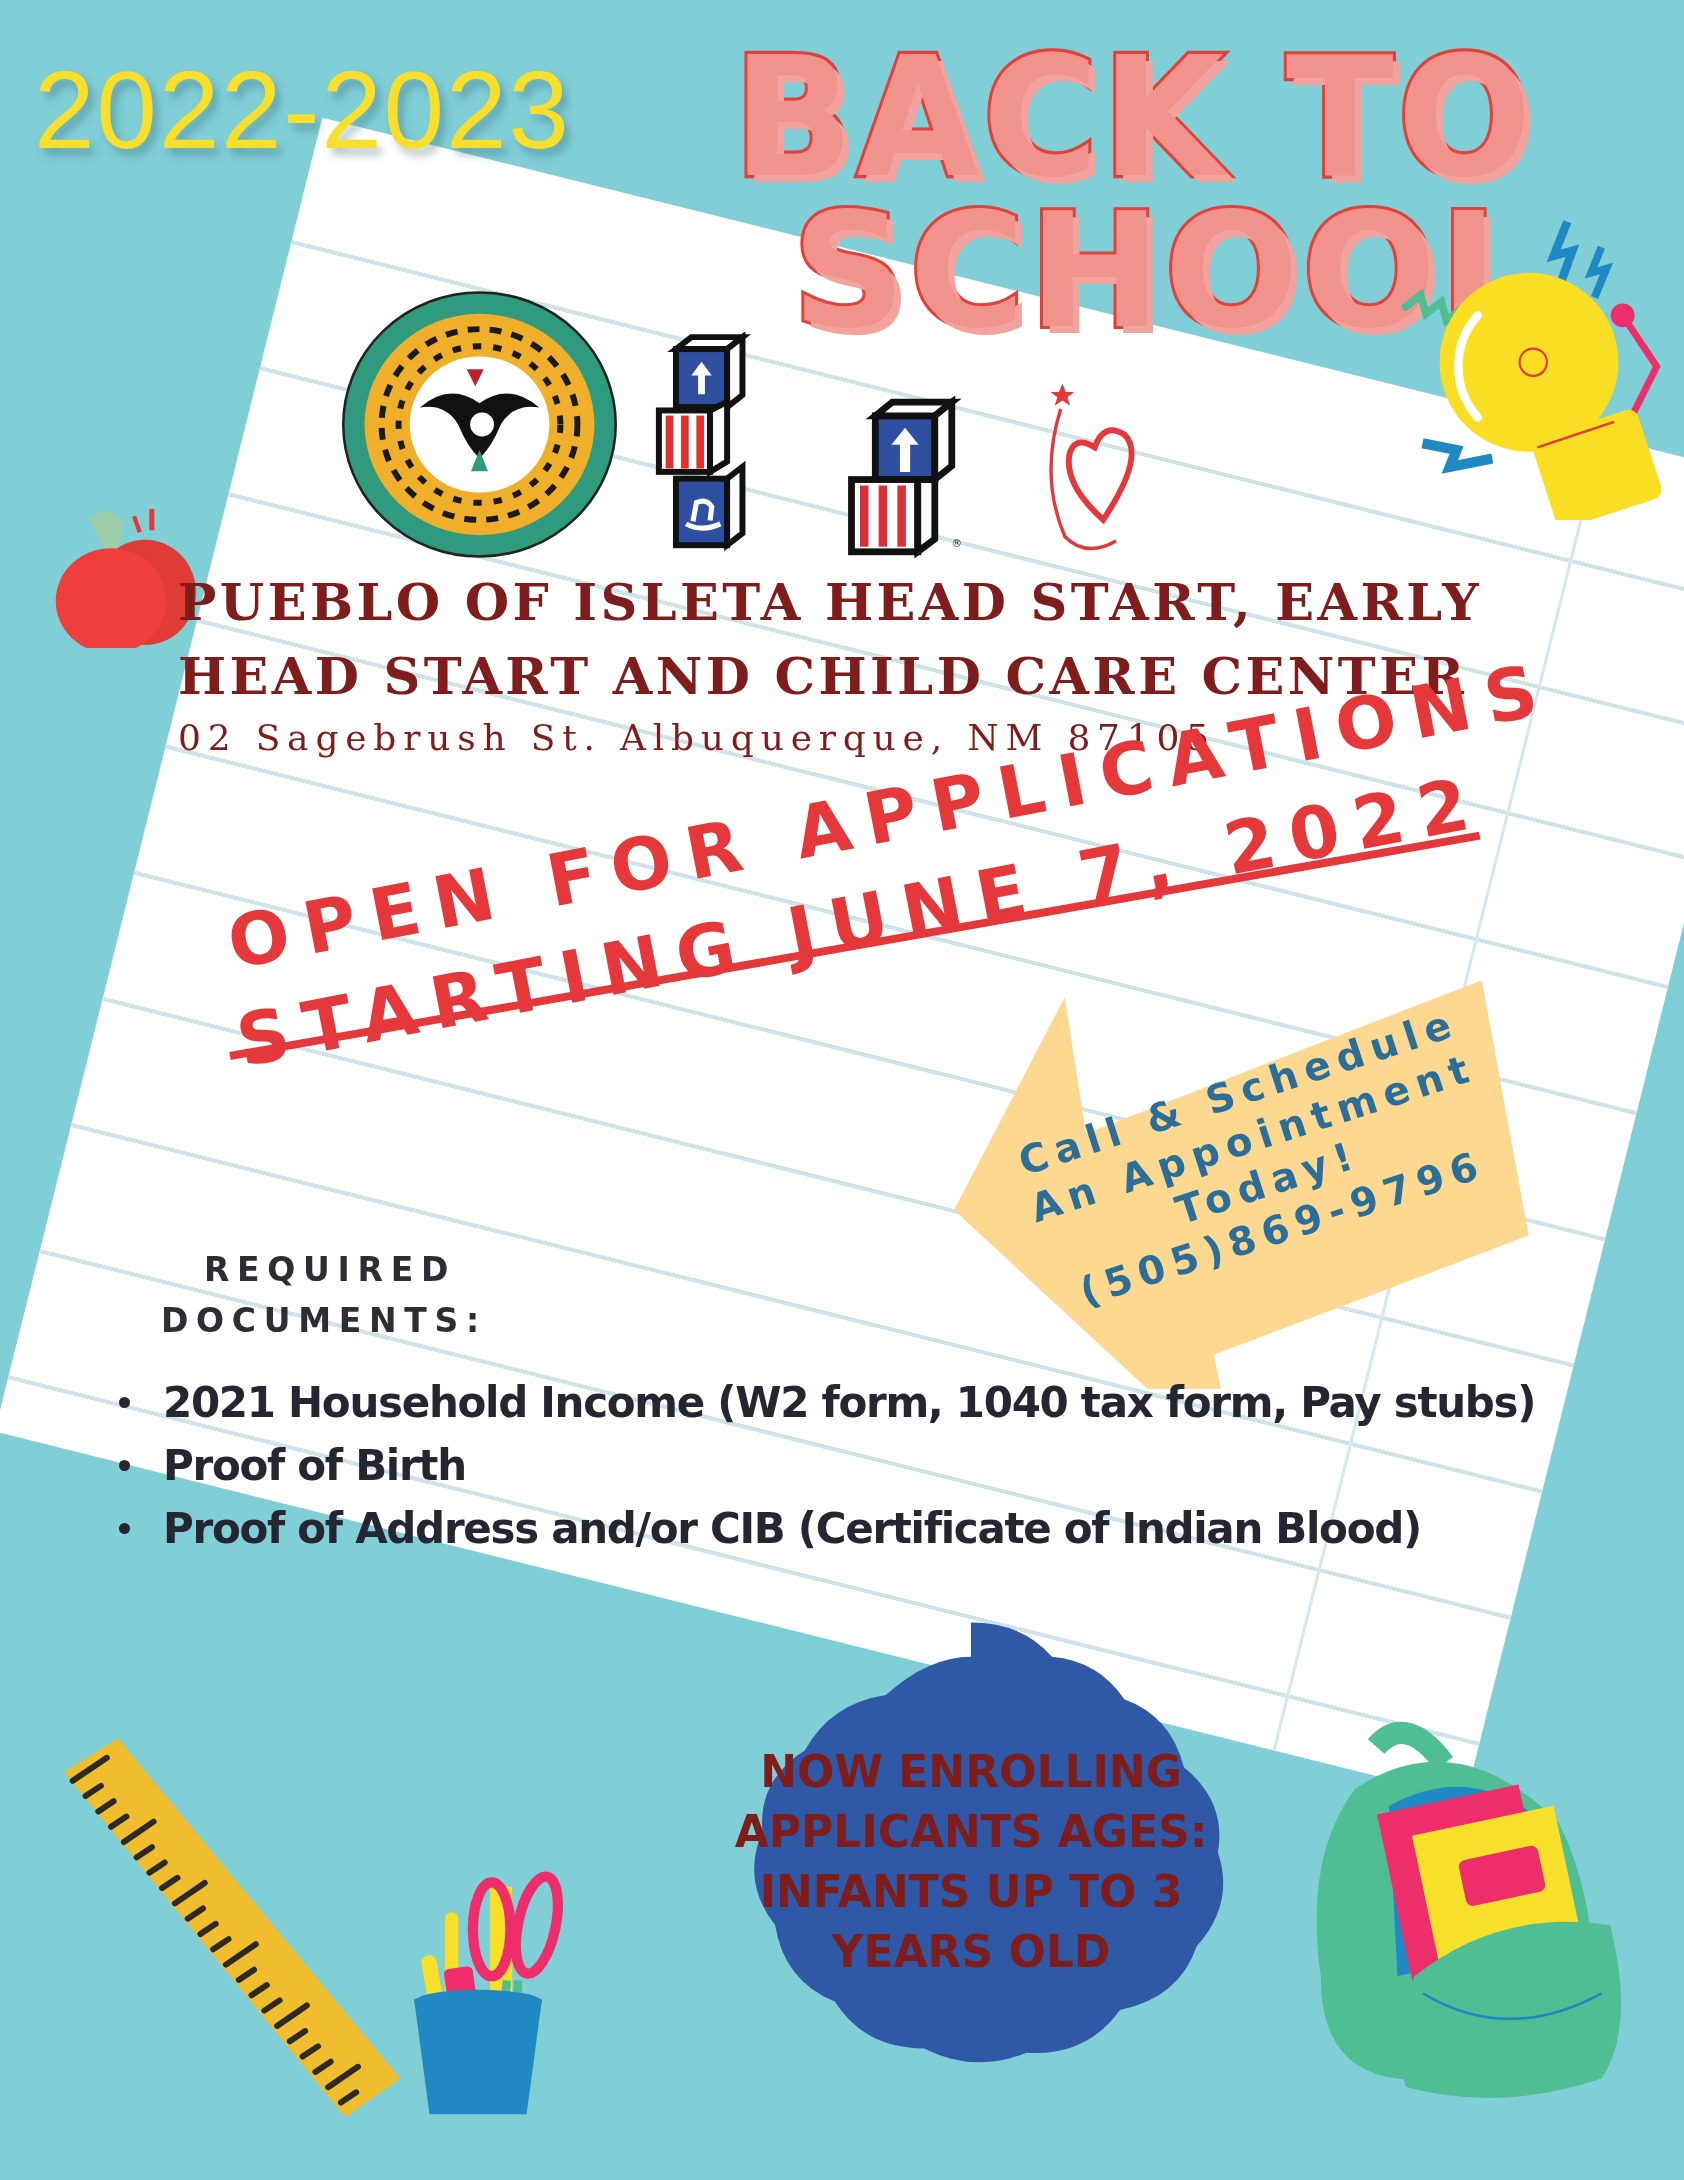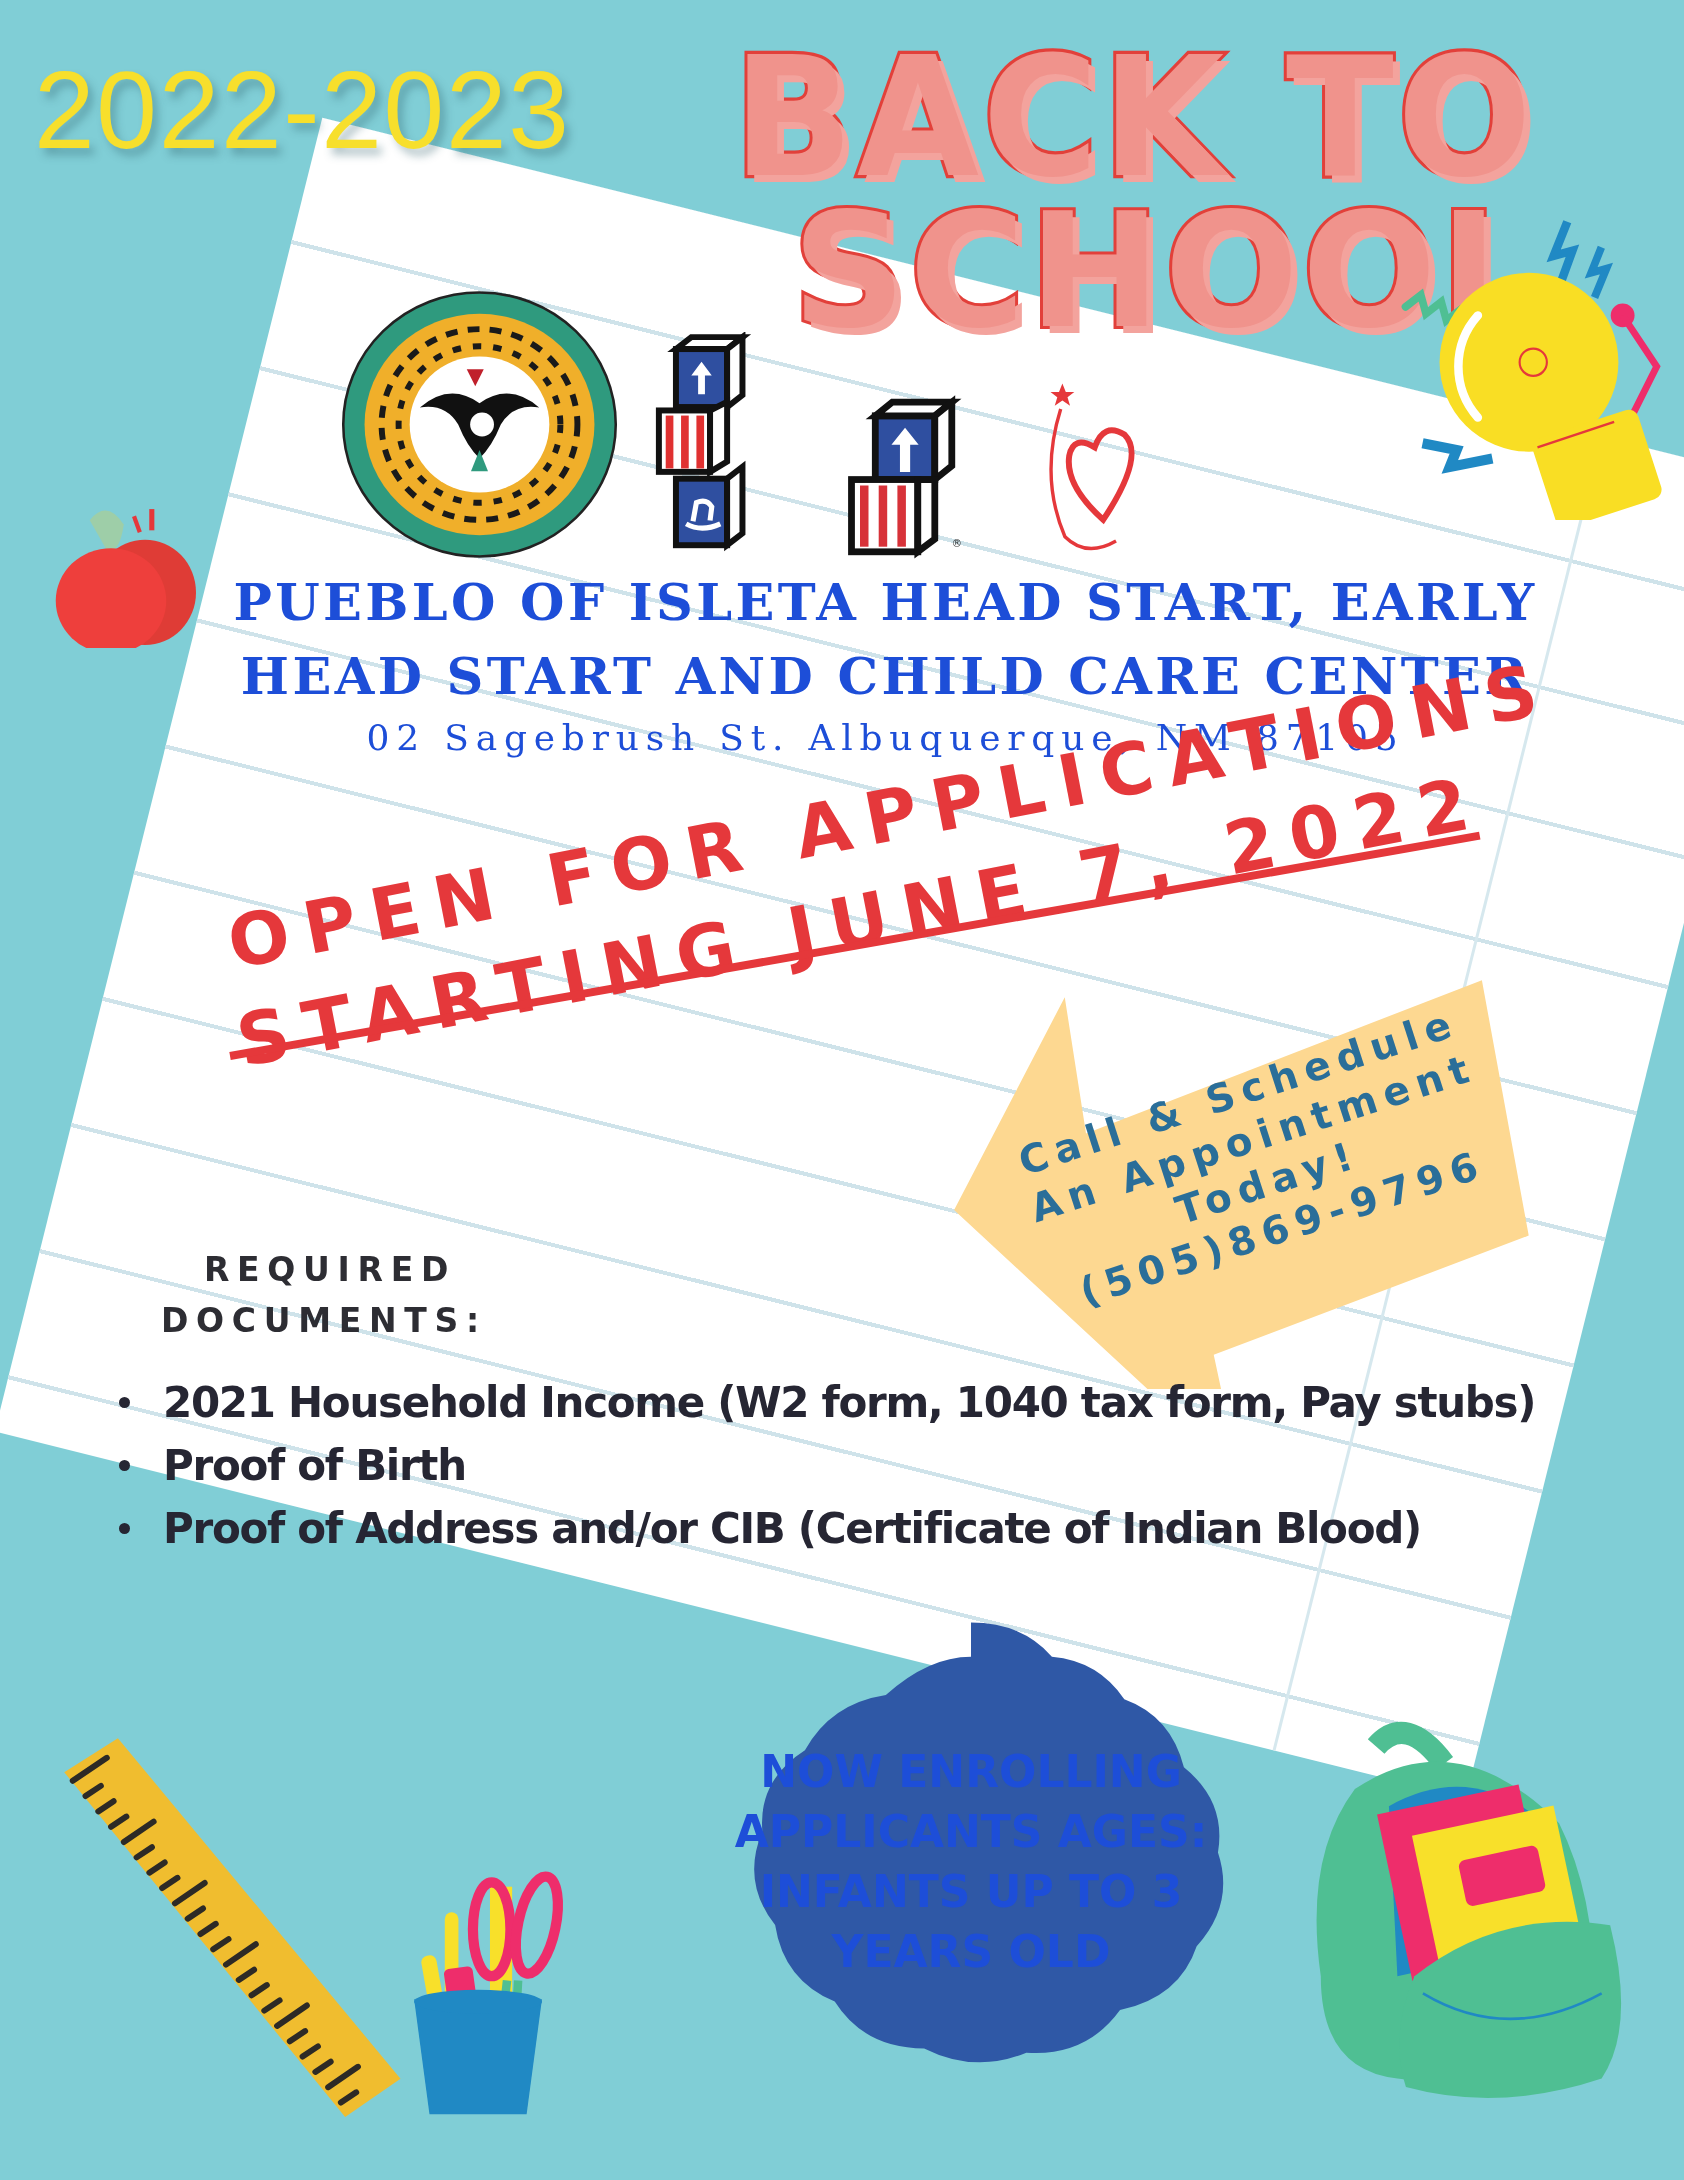--- a/index.html
+++ b/index.html
@@ -35,21 +35,21 @@
     font-family: "DejaVu Sans", sans-serif; font-weight: bold;
     color: #f0938c; -webkit-text-stroke: 6px #e2403a; paint-order: stroke fill;
     text-shadow: 6.8px 6.8px 0 #f3a39d;
     letter-spacing: 3.4px; line-height: 1;
   }
   .title-1 { left: 733px; top: 38px; font-size: 158px; transform: scaleY(1.05); }
   .title-2 { left: 792px; top: 192px; font-size: 158px; }
 
   
   .org {
-    left: 187px; width: 1397px; text-align: center; color: #1d4ed8;
+    left: 178px; width: 1397px; text-align: left; color: #7f1d1d;
     font-family: "DejaVu Serif", serif; font-weight: bold; letter-spacing: 3.4px;
   }
   .org-1 { top: 572px; font-size: 51px; }
   .org-2 { top: 646px; font-size: 51px; }
   .org-3 { top: 717px; font-size: 36px; letter-spacing: 6.8px; font-weight: normal; }
 
   
   .open {
     left: 213px; top: 843px; color: #e5383b; font-family: "DejaVu Sans", sans-serif;
     font-weight: bold; letter-spacing: 15.3px; transform-origin: left top;
@@ -81,21 +81,21 @@
     color: #262633; font-weight: bold; font-size: 42px; line-height: 63px;
     font-family: "DejaVu Sans", sans-serif; letter-spacing: -1.3px;
   }
   .doc-list li { display: flex; align-items: center; gap: 14px; }
   .bullet { display: inline-block; width: 11px; height: 11px; border-radius: 50%; background: #262633; margin-right: 19px; }
 
   
   .badge { left: 707px; top: 1614px; width: 528px; height: 460px; }
   .badge-text {
     position: absolute; left: 0; top: 128px; width: 528px; text-align: center;
-    color: #1d4ed8; font-weight: bold; font-size: 44px; line-height: 60px;
+    color: #7f1d1d; font-weight: bold; font-size: 44px; line-height: 60px;
     font-family: "DejaVu Sans", sans-serif;
   }
 </style>
 </head>
 <body>
 
 <div class="paper">
   <div class="paper-margin"></div>
 </div>
 

